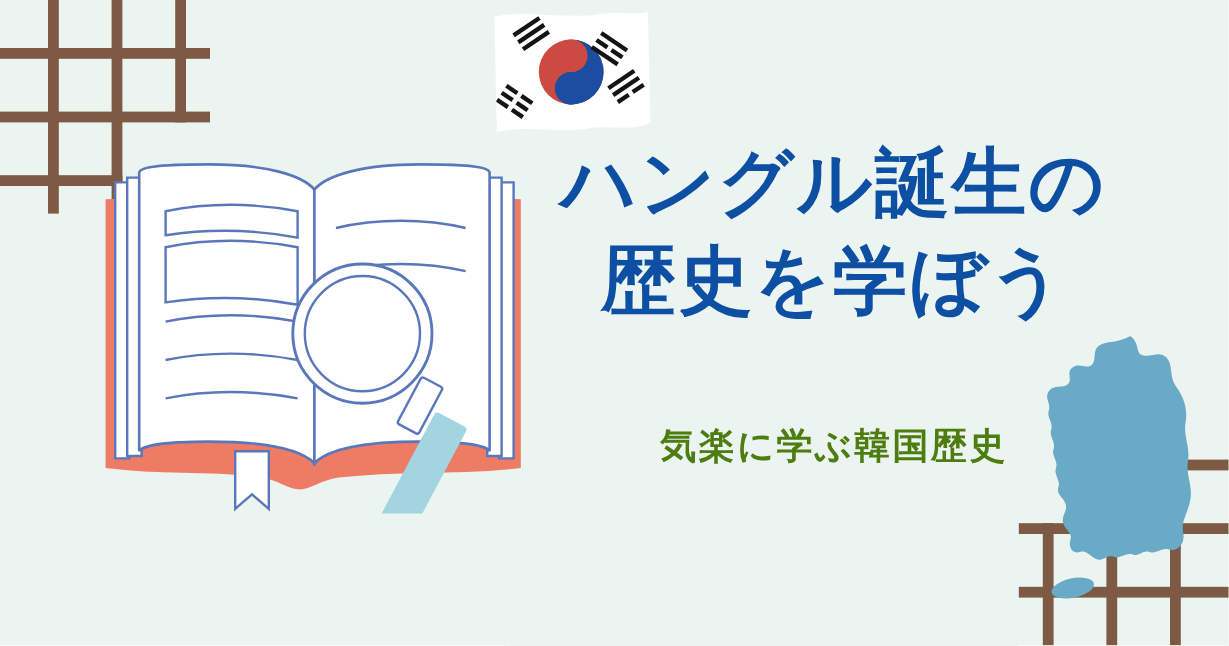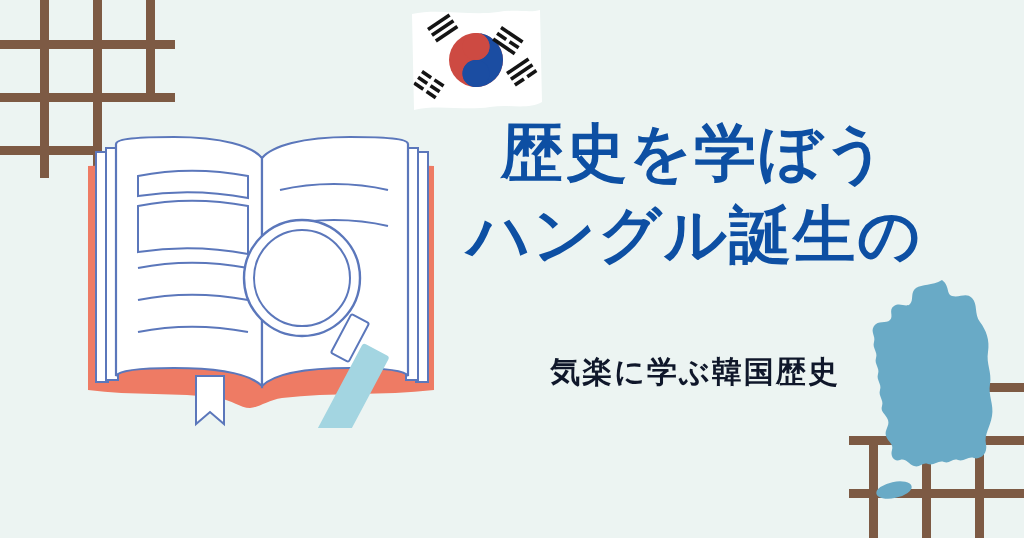--- a/index.html
+++ b/index.html
@@ -69,21 +69,21 @@
     line-height: 1.33;
     letter-spacing: 2px;
     white-space: nowrap;
   }
   .subtitle {
     position: absolute;
     left: 430px;
     top: 352px;
     width: 530px;
     text-align: center;
-    color: #0f172a;
+    color: #4d7c0f;
     font-size: 30px;
     font-weight: bold;
     letter-spacing: 2px;
     white-space: nowrap;
   }
 </style>
 </head>
 <body>
 
 <div id="banner">
@@ -230,19 +230,19 @@
         C36,108 30,104 32,98 C34,92 28,88 30,82
         C32,76 26,72 28,66 C30,60 24,56 28,50
         C32,44 40,48 44,44 C48,40 42,34 48,30
         C54,26 60,32 64,28 C68,24 64,16 70,12
         C76,8 86,10 96,4 Z"></path>
       <ellipse cx="48" cy="214" rx="18" ry="8" fill="#69aac6" transform="rotate(-12 48 214)"></ellipse>
     </svg>
   </div>
 
   <div class="headline">
+    <span class="line">ハングル誕生の</span>
     <span class="line">歴史を学ぼう</span>
-    <span class="line">ハングル誕生の</span>
   </div>
 
   <div class="subtitle">気楽に学ぶ韓国歴史</div>
 
 </div>
 
 </body></html>

